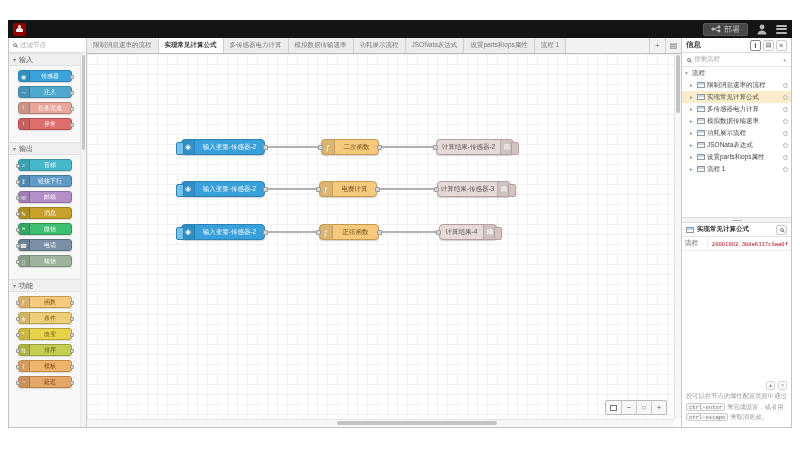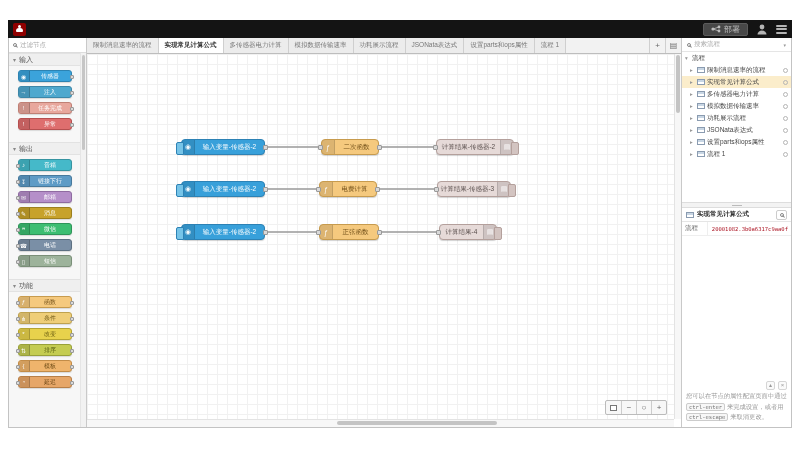--- a/index.html
+++ b/index.html
@@ -322,20 +322,28 @@
       <div class="zbtn">
           <span>○</span>
         </div>
       <div class="zbtn">
           <span>+</span>
         </div>
     </div>
   </div>
 
   <div class="sidebar">
+    <div class="sb-head">
+      <span class="sb-title">信息</span>
+      <span class="sb-tabs" id="sbtabs">
+          <div class="sb-ibtn active">i</div>
+          <div class="sb-ibtn">▤</div>
+          <div class="sb-ibtn">≡</div>
+        </span>
+    </div>
     <div class="sb-search">
       <span class="mag"></span>
       <span>搜索流程</span>
       <span class="caret">▾</span>
     </div>
     <div class="tree" id="tree">
         <div class="trow">
           <div class="tcaret">▾</div>
           <div class="tlbl">流程</div>
         </div>

